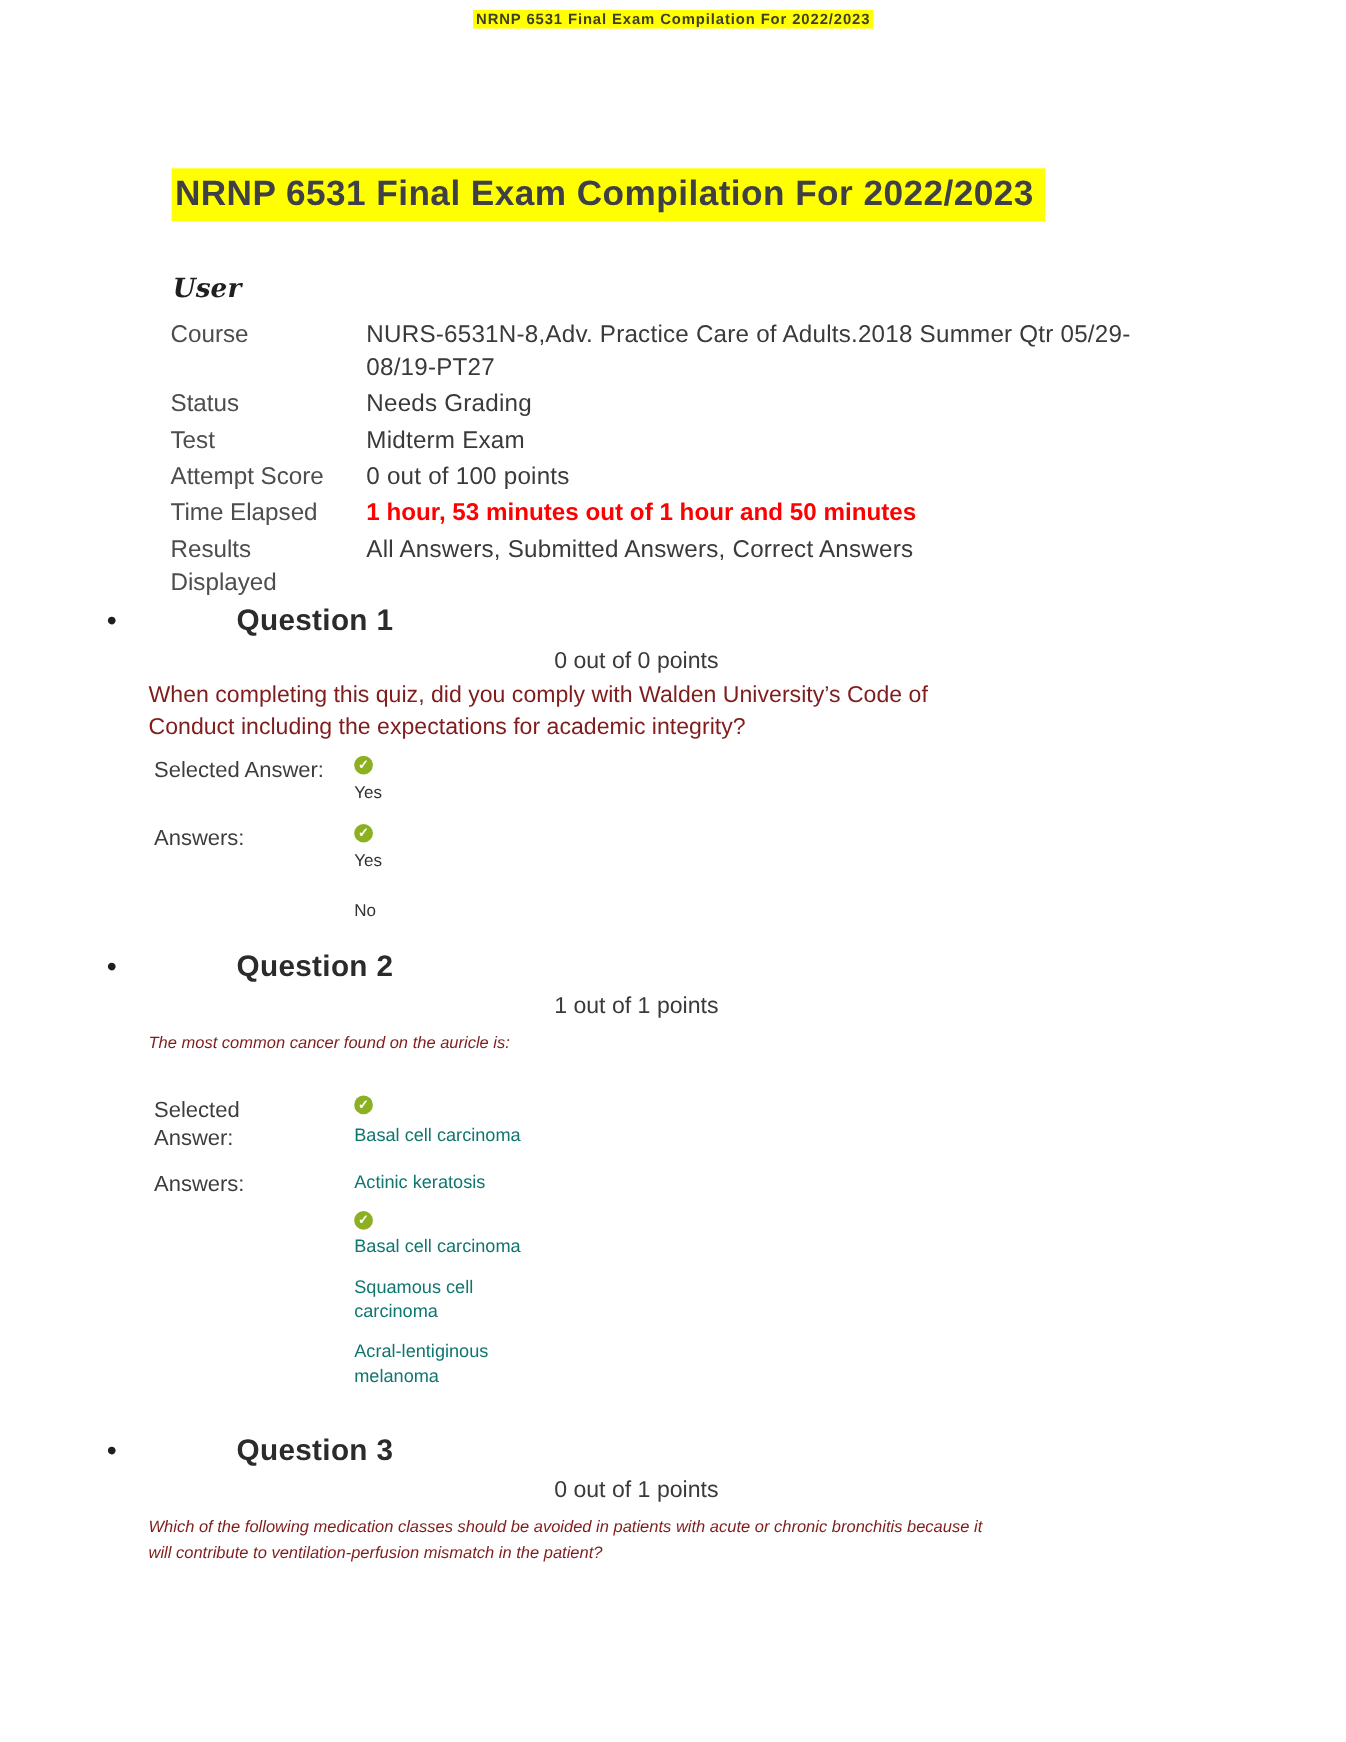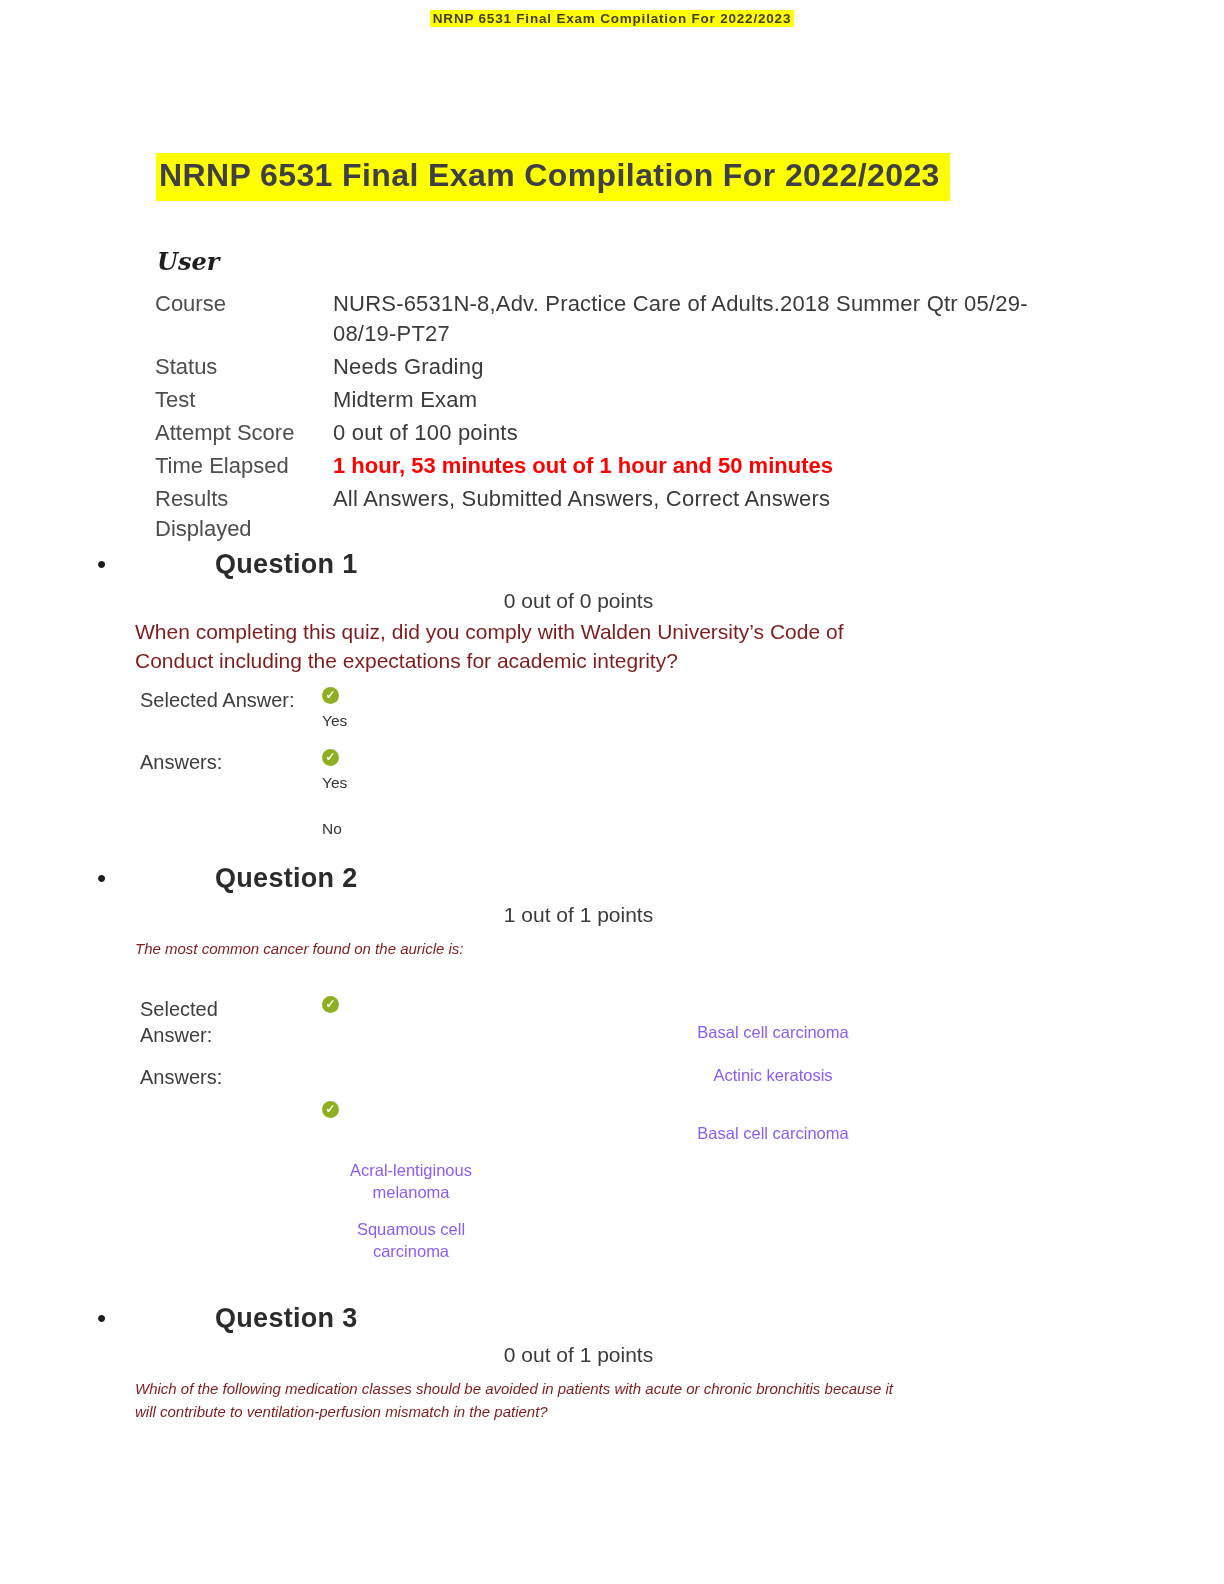--- a/index.html
+++ b/index.html
@@ -97,23 +97,22 @@
   }
 
   .ans-narrow {
     width:30px; word-break:break-all;
     font-size:15.5px; line-height:20px; color:#333333;
     margin-top:6px;
   }
   .ans-narrow.no-opt { margin-top:26px; width:40px; }
 
   .ans-text {
-    font-size:16.5px; line-height:22px; color:#8b5cf6;
+    font-size:16.5px; line-height:22px; color:#0f766e;
     margin-top:7px;
-    text-align:center;
   }
   .opt { margin-bottom:15px; }
   .opt .ans-text { margin-top:0; }
   .opt .check-icon { display:block; margin-bottom:4px; }
   .narrow-opt { width:178px; }
 
   .q1-answers { margin-top:18px; }
   .q2-block { margin-top:36px; }
   .q2-answers { margin-top:16px; }
   .section-gap-q2 { margin-top:22px; }
@@ -212,24 +211,24 @@
         <div class="answer-label">Answers:</div>
         <div class="answer-content">
           <div class="opt">
             <div class="ans-text">Actinic keratosis</div>
           </div>
           <div class="opt">
             <span class="check-icon">✓</span>
             <div class="ans-text">Basal cell carcinoma</div>
           </div>
           <div class="opt">
+            <div class="ans-text narrow-opt">Squamous cell carcinoma</div>
+          </div>
+          <div class="opt">
             <div class="ans-text narrow-opt">Acral-lentiginous melanoma</div>
-          </div>
-          <div class="opt">
-            <div class="ans-text narrow-opt">Squamous cell carcinoma</div>
           </div>
         </div>
       </div>
     </div>
   </section>
 
   <section class="question section-gap-q3">
     <div class="q-title-row">
       <span class="q-bullet">•</span>
       <h2 class="q-title">Question 3</h2>

